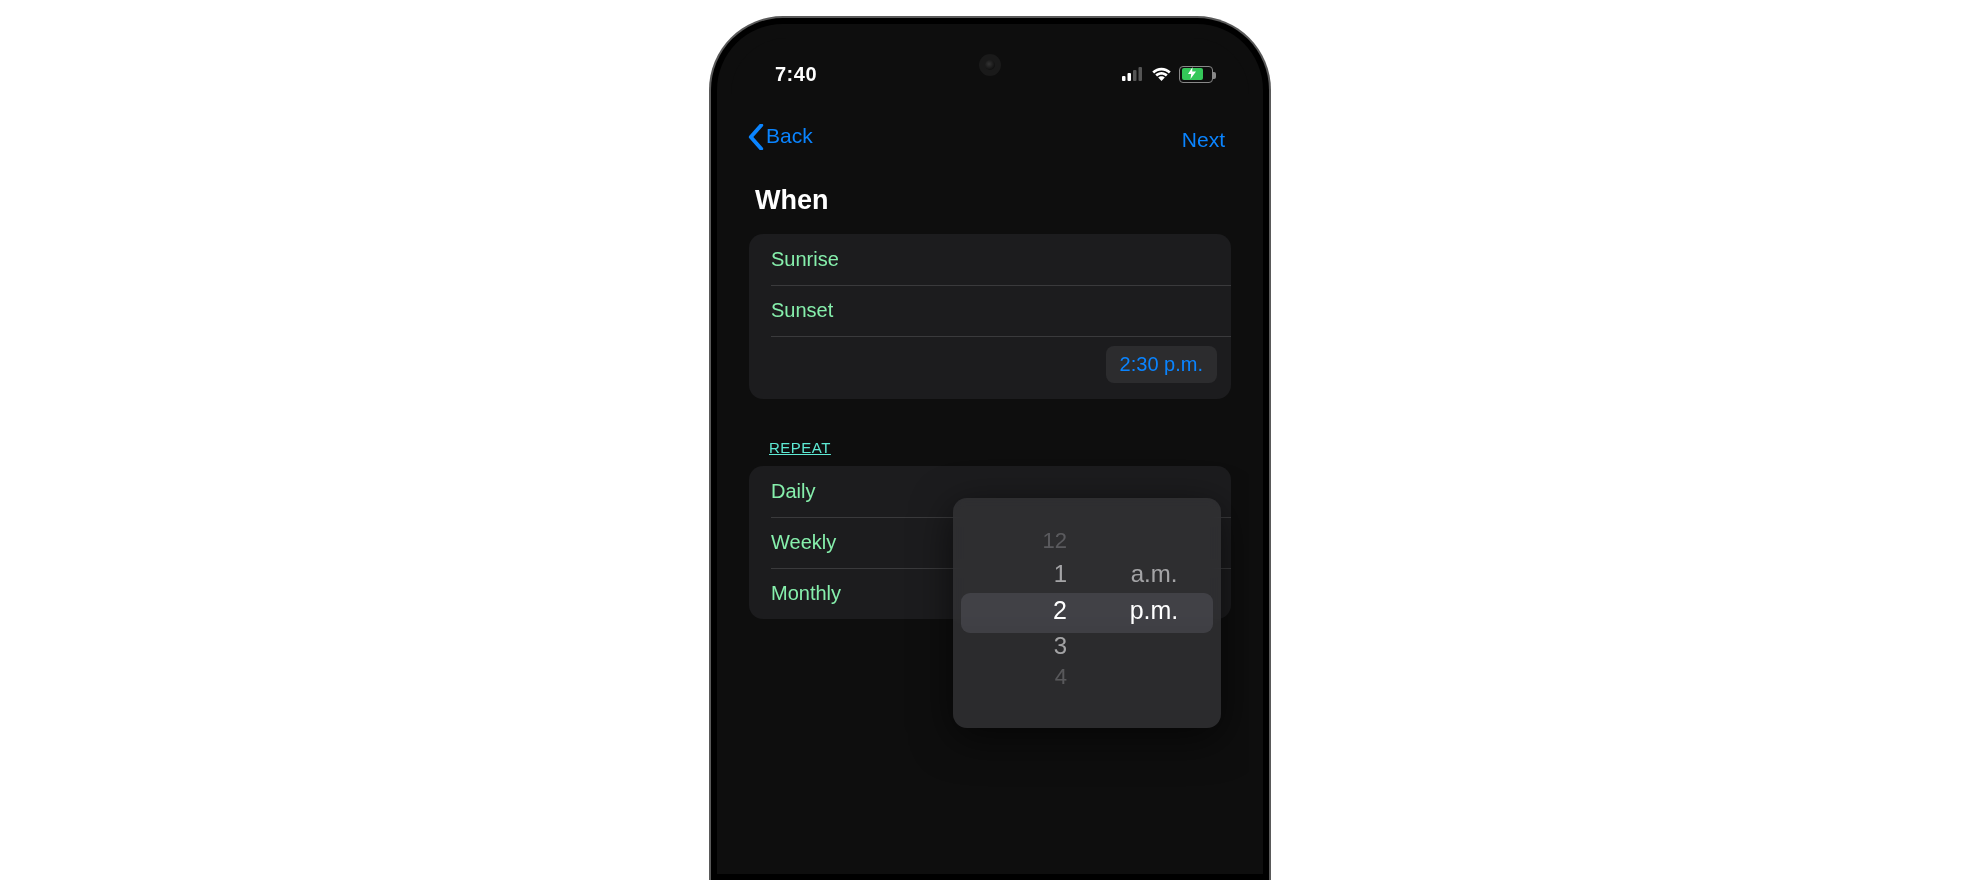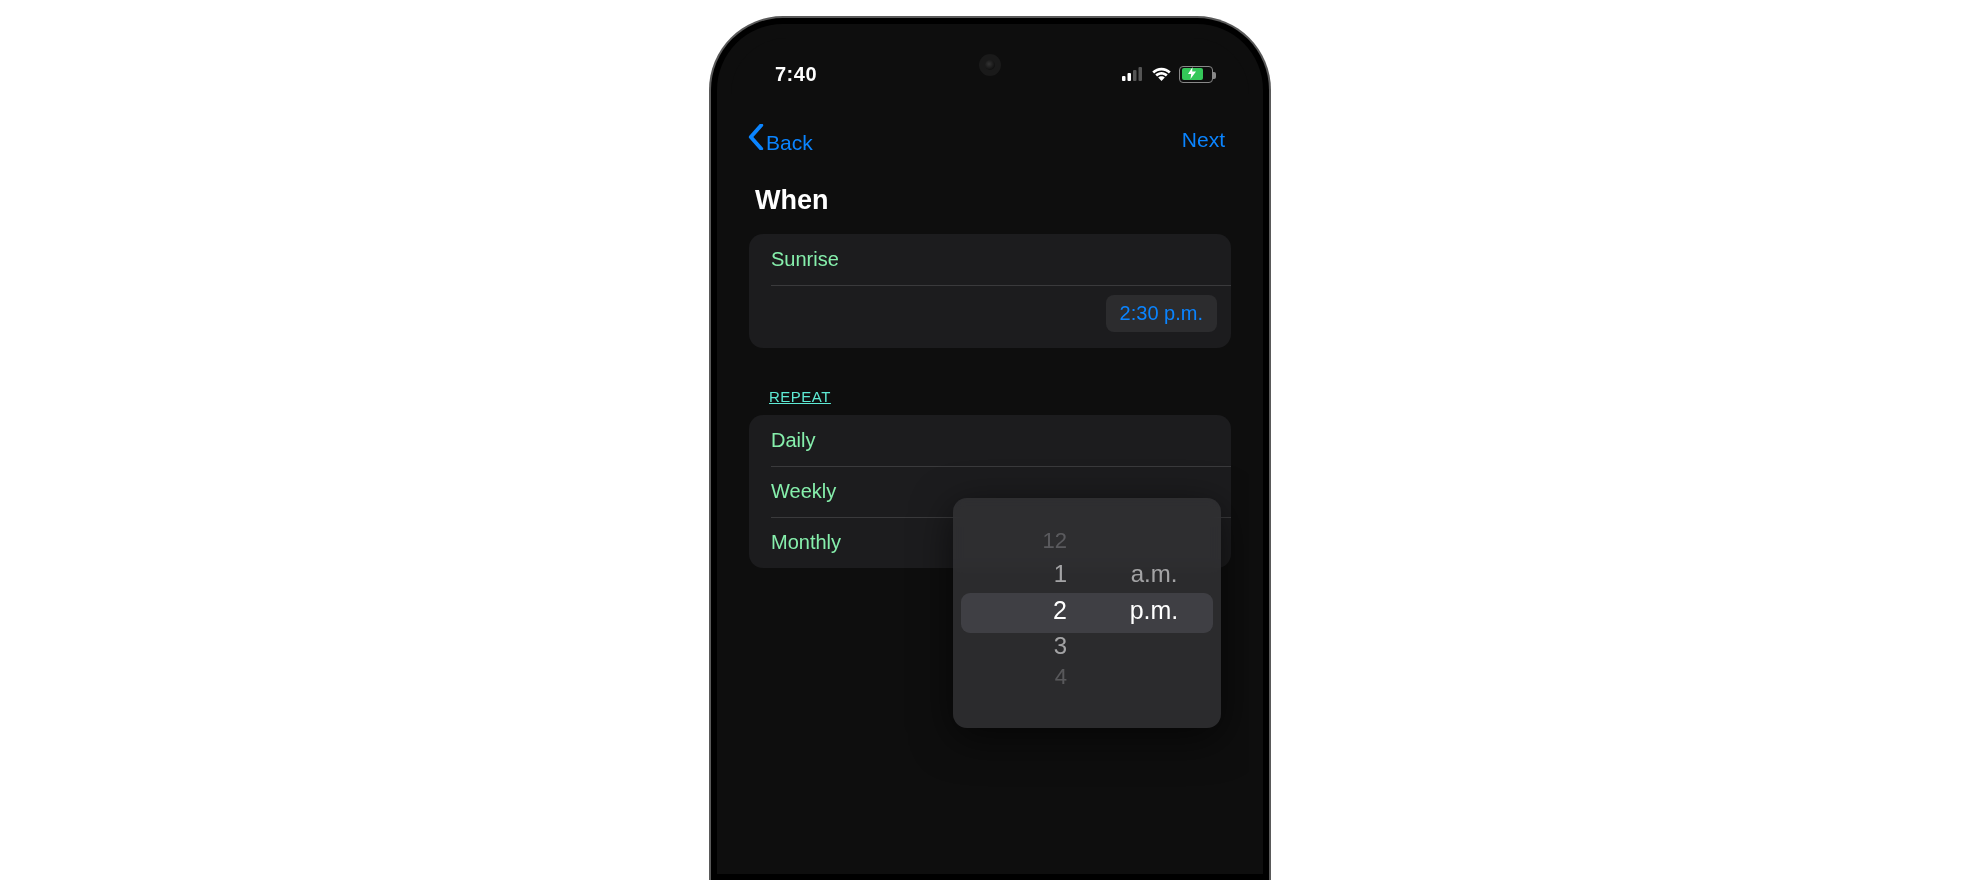--- a/index.html
+++ b/index.html
@@ -122,21 +122,21 @@
   
   .nav-bar {
     display: flex;
     justify-content: space-between;
     align-items: center;
     padding: 34px 24px 0 16px;
     font-size: 21px;
   }
   .nav-back {
     display: flex;
-    align-items: flex-end;
+    align-items: flex-start;
     color: #0a84ff;
     gap: 1px;
     cursor: pointer;
   }
   .nav-back svg { width: 18px; height: 26px; }
   .nav-next {
     color: #0a84ff;
     cursor: pointer;
     font-weight: 500;
   }
@@ -314,20 +314,23 @@
         </div>
         <div class="nav-next">Next</div>
       </div>
 
       <div class="page-title">When</div>
 
       <div class="list-group">
         <div class="list-row">
           <span>Sunrise</span>
         </div>
+        <div class="list-row">
+          <span>Sunset</span>
+        </div>
         <div class="time-row">
           <div class="time-chip">2:30 p.m.</div>
         </div>
       </div>
 
       <div class="section-header">REPEAT</div>
 
       <div class="list-group">
         <div class="list-row">
           <span>Daily</span>

